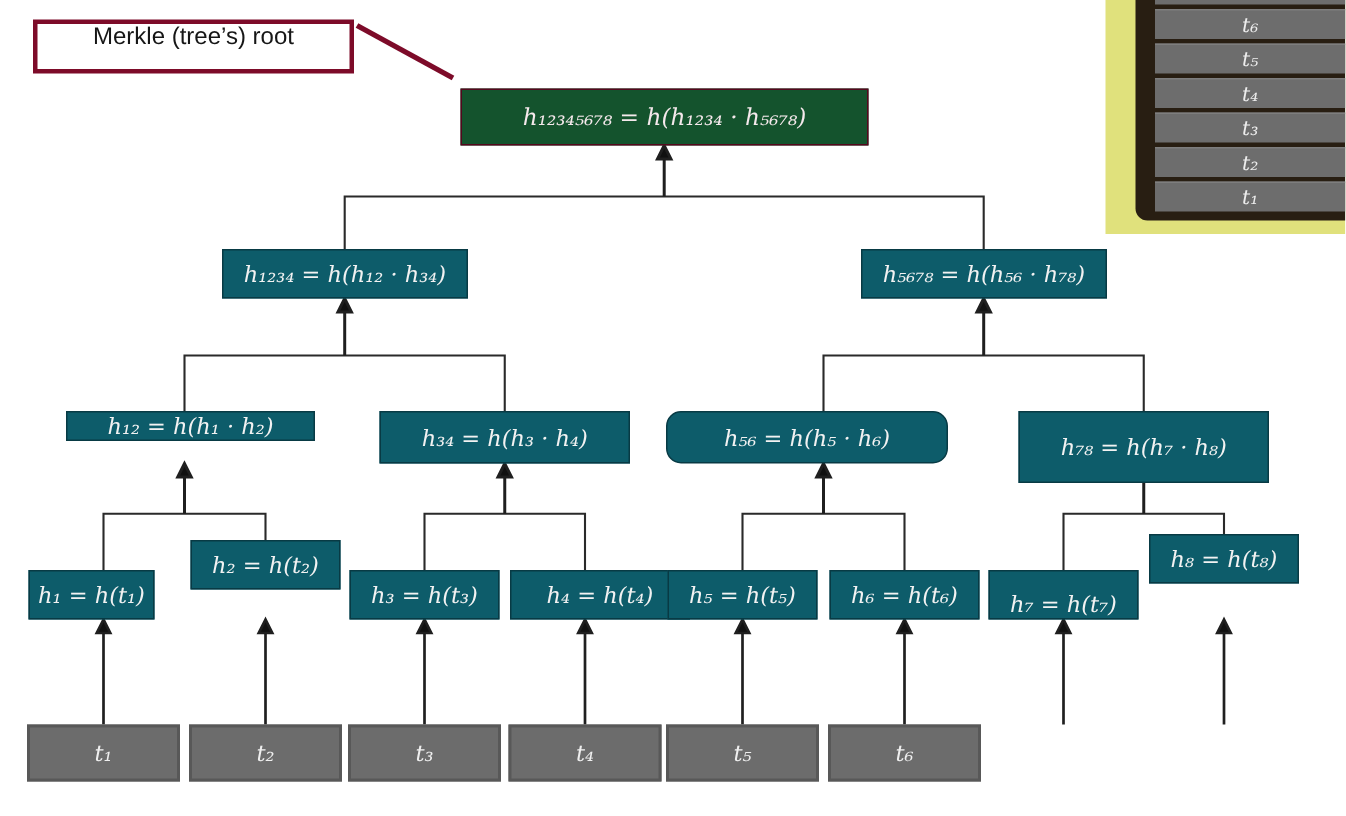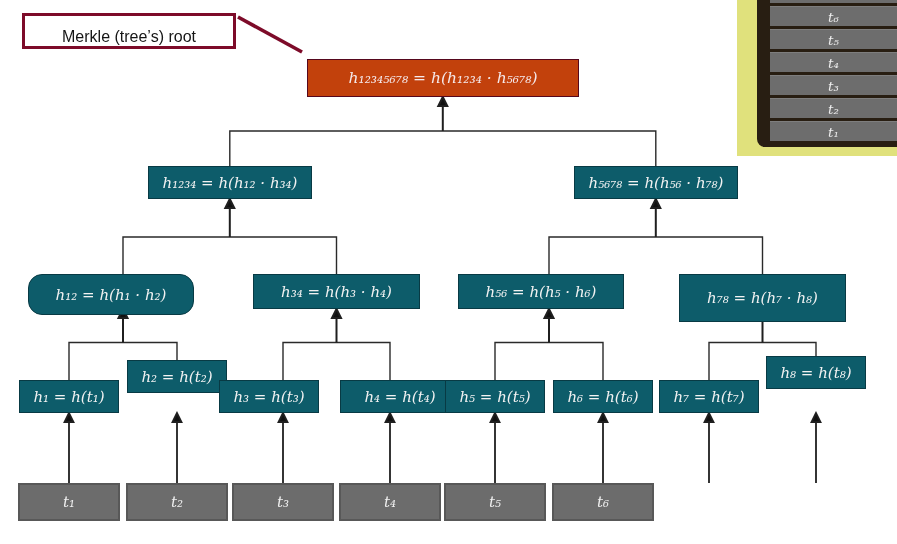--- a/index.html
+++ b/index.html
@@ -7,26 +7,26 @@
     position:relative;width:897px;height:544px;background:#ffffff;overflow:hidden;
     font-family:"Liberation Sans",sans-serif;
   }
   #connectors{position:absolute;left:0;top:0;width:897px;height:544px;}
   .node{
     position:absolute;display:flex;align-items:center;justify-content:center;
     font-family:"DejaVu Serif",serif;font-style:italic;white-space:nowrap;
     box-sizing:border-box;color:#f2f2f2;
   }
   .teal{background:#0d5c6a;border:1.6px solid #083a44;font-size:15px;}
-  .maroon{background:#c2410c;border:1.6px solid #55071d;font-size:15.5px;color:#f5e9ec;}
+  .maroon{background:#14532d;border:1.6px solid #55071d;font-size:15.5px;color:#f5e9ec;}
   .block{background:#6c6c6c;border:2px solid #585858;font-size:15px;color:#efefef;}
   .callout{
     position:absolute;left:22px;top:13px;width:214px;height:36px;
     background:#ffffff;border:3px solid #7d0b29;box-sizing:border-box;
-    display:flex;align-items:flex-end;justify-content:center;
+    display:flex;align-items:flex-start;justify-content:center;
     font-size:16px;color:#161616;
   }
   .ledger-yellow{
     position:absolute;left:737px;top:0;width:160px;height:156px;background:#e0e17c;
   }
   .ledger-dark{
     position:absolute;left:757px;top:0;width:140px;height:147px;
     background:#281e12;border-bottom-left-radius:8px;box-sizing:border-box;
     padding:0 0 3px 13px;
   }
@@ -113,52 +113,52 @@
     <span>h₁₂₃₄₅₆₇₈ = h(h₁₂₃₄ · h₅₆₇₈)</span>
   </div>
 
   <div class="node teal" style="left:148px;top:166px;width:164px;height:33px;">
     <span>h₁₂₃₄ = h(h₁₂ · h₃₄)</span>
   </div>
   <div class="node teal" style="left:574px;top:166px;width:164px;height:33px;">
     <span>h₅₆₇₈ = h(h₅₆ · h₇₈)</span>
   </div>
 
-  <div class="node teal" style="left:28px;top:274px;width:166px;height:41px;border-radius:14px;">
+  <div class="node teal" style="left:44px;top:274px;width:166px;height:20px;">
     <span>h₁₂ = h(h₁ · h₂)</span>
   </div>
   <div class="node teal" style="left:253px;top:274px;width:167px;height:35px;">
     <span>h₃₄ = h(h₃ · h₄)</span>
   </div>
-  <div class="node teal" style="left:458px;top:274px;width:166px;height:35px;">
+  <div class="node teal" style="left:444px;top:274px;width:188px;height:35px;border-radius:10px;">
     <span>h₅₆ = h(h₅ · h₆)</span>
   </div>
   <div class="node teal" style="left:679px;top:274px;width:167px;height:48px;">
     <span>h₇₈ = h(h₇ · h₈)</span>
   </div>
 
-  <div class="node teal" style="left:19px;top:380px;width:100px;height:33px;">
+  <div class="node teal" style="left:19px;top:380px;width:84px;height:33px;">
     <span>h₁ = h(t₁)</span>
   </div>
   <div class="node teal" style="left:127px;top:360px;width:100px;height:33px;">
     <span>h₂ = h(t₂)</span>
   </div>
-  <div class="node teal" style="left:219px;top:380px;width:100px;height:33px;">
+  <div class="node teal" style="left:233px;top:380px;width:100px;height:33px;">
     <span>h₃ = h(t₃)</span>
   </div>
   <div class="node teal" style="left:340px;top:380px;width:120px;height:33px;">
     <span>h₄ = h(t₄)</span>
   </div>
   <div class="node teal" style="left:445px;top:380px;width:100px;height:33px;">
     <span>h₅ = h(t₅)</span>
   </div>
   <div class="node teal" style="left:553px;top:380px;width:100px;height:33px;justify-content:center;">
     <span>h₆ = h(t₆)</span>
   </div>
-  <div class="node teal" style="left:659px;top:380px;width:100px;height:33px;">
+  <div class="node teal" style="left:659px;top:380px;width:100px;height:33px;align-items:flex-end;">
     <span>h₇ = h(t₇)</span>
   </div>
   <div class="node teal" style="left:766px;top:356px;width:100px;height:33px;">
     <span>h₈ = h(t₈)</span>
   </div>
 
   <div class="node block" style="left:18px;top:483px;width:102px;height:38px;">
     <span>t₁</span>
   </div>
   <div class="node block" style="left:126px;top:483px;width:102px;height:38px;">

